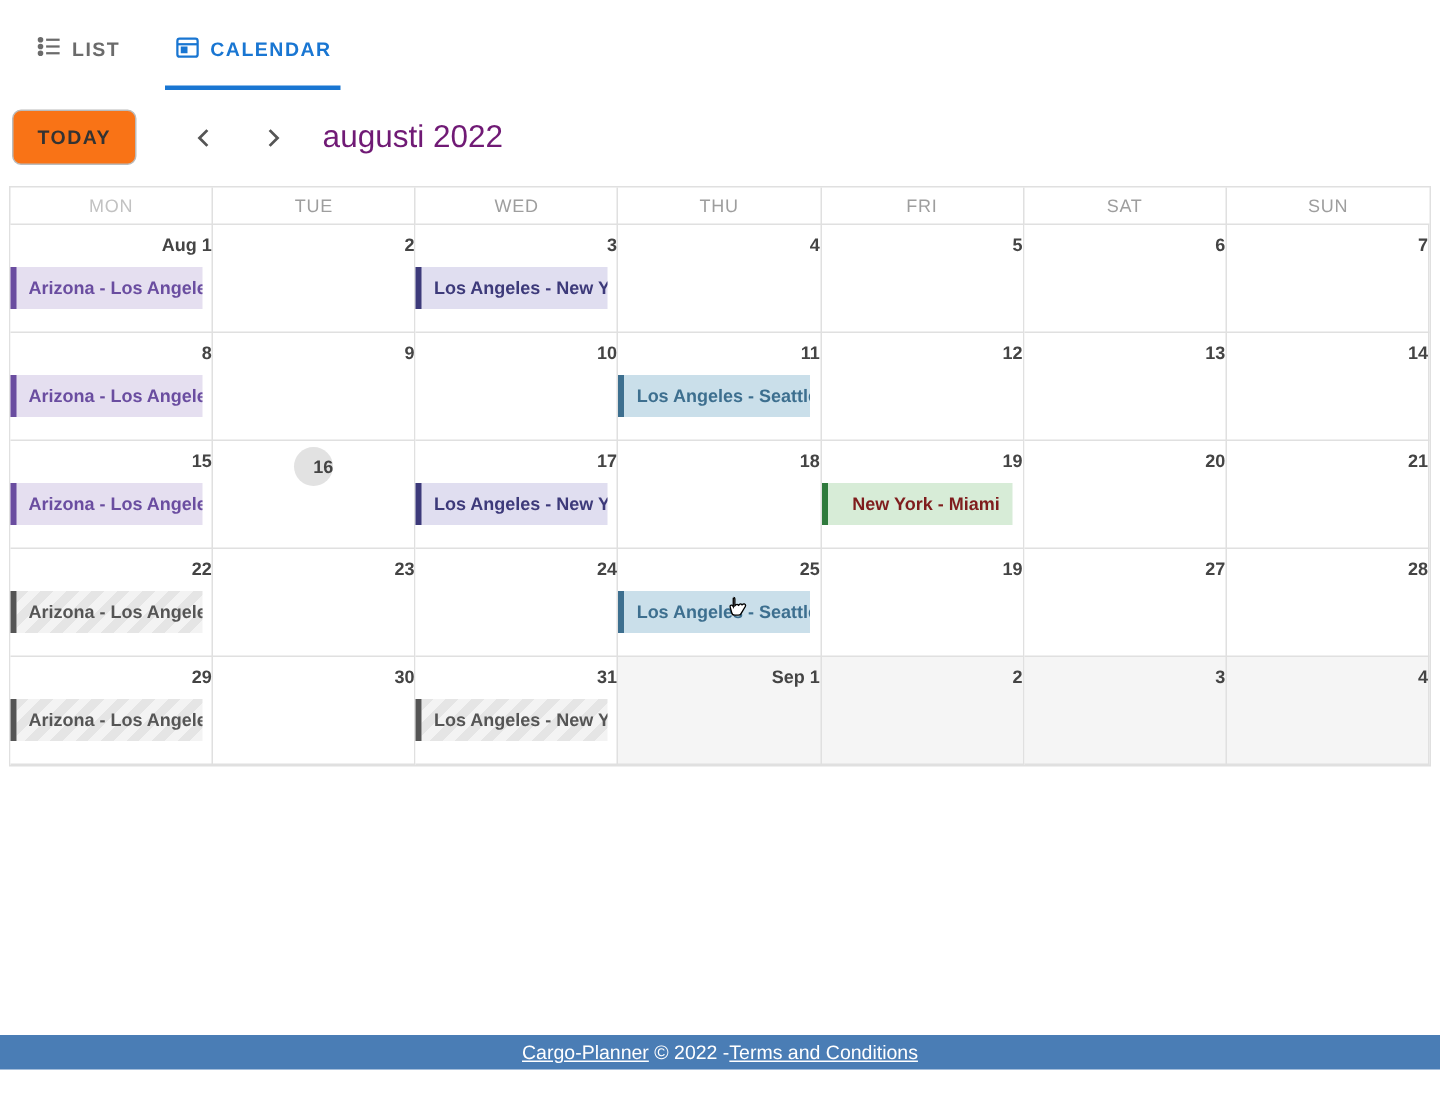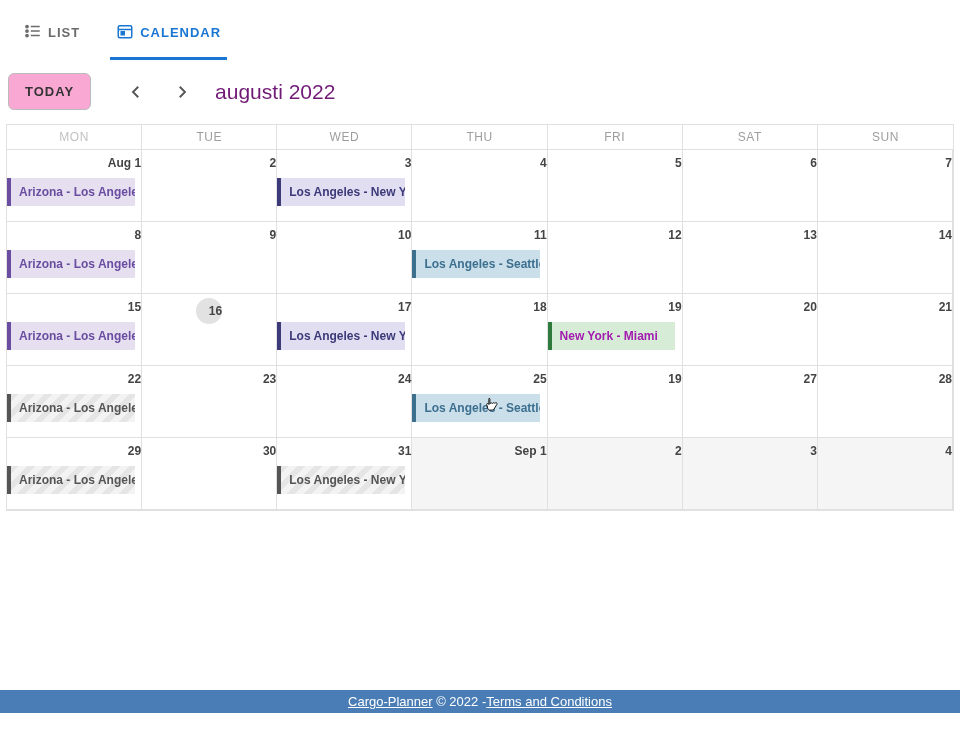--- a/index.html
+++ b/index.html
@@ -39,21 +39,21 @@
 
   .toolbar {
     display: flex;
     align-items: center;
     gap: 16px;
     padding: 12px 8px 14px 8px;
   }
   .today-btn {
     border: 1px solid #bbb;
     border-radius: 6px;
-    background: #f9a8d4;
+    background: #f97316;
     padding: 10px 16px;
     font-weight: 600;
     font-size: 13px;
     letter-spacing: 1px;
     color: #333;
     cursor: pointer;
   }
   .nav-arrows {
     display: flex;
     align-items: center;
@@ -138,21 +138,21 @@
     font-weight: 700;
     padding-left: 8px;
     border-left: 4px solid #000;
     white-space: nowrap;
     overflow: hidden;
     cursor: pointer;
   }
   .ev-purple   { background:#e5dff0; color:#6a4da0; border-left-color:#6a4da0; }
   .ev-indigo   { background:#e0def0; color:#3d3a7a; border-left-color:#3d3a7a; }
   .ev-blue     { background:#cadfea; color:#3d6f8f; border-left-color:#3d6f8f; }
-  .ev-green    { background:#d7ecd7; color:#a21caf; border-left-color:#2f7a3d; }
+  .ev-green    { background:#d7ecd7; color:#7f1d1d; border-left-color:#2f7a3d;text-align:center; }
   .ev-striped  {
     background: repeating-linear-gradient(-45deg,#f3f3f3 0,#f3f3f3 6px,#e5e5e5 6px,#e5e5e5 12px);
     color:#555; border-left-color:#555;
   }
 
   .footer {
     position: absolute;
     left: 0; right: 0; bottom: 16px;
     background: #4a7db5;
     color: #fff;

